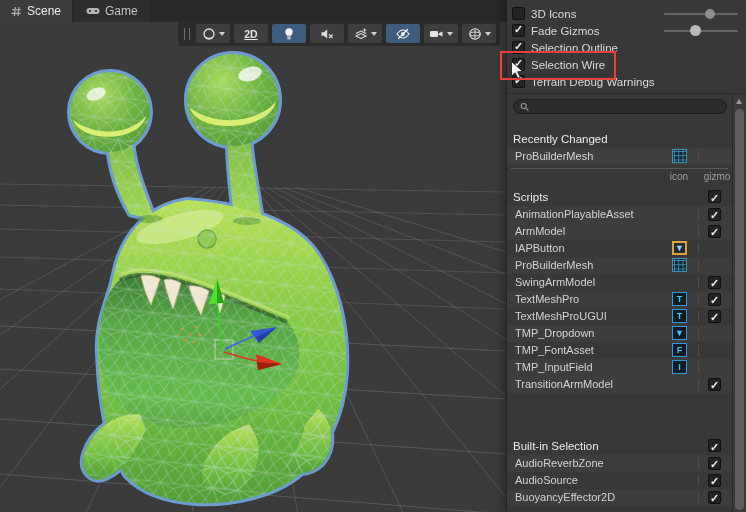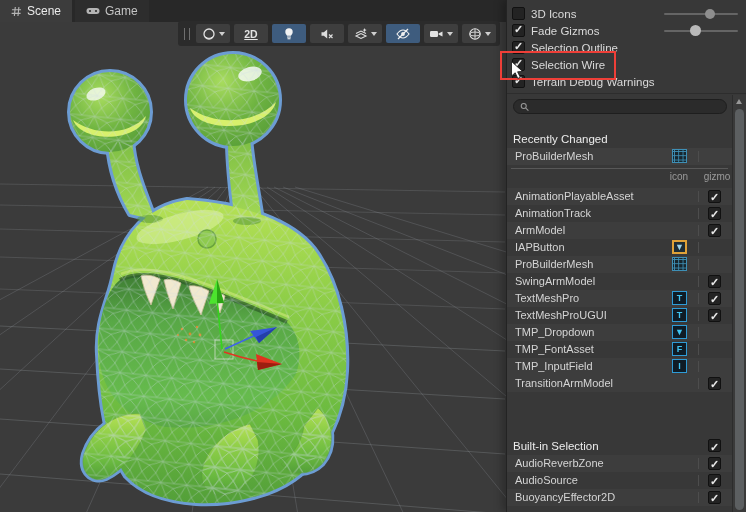--- a/index.html
+++ b/index.html
@@ -321,22 +321,22 @@
     <div class="sec" id="section-0" style="top:130px;">
         <div class="sec-header"><span>Recently Changed</span></div>
         <div class="g-row rc"><span class="row-label">ProBuilderMesh</span><span class="row-icon grid"></span><span class="col-div"></span></div>
       </div>
     <div class="panel-divider" style="top:168px;left:4px;width:217px;background:#585858;"></div>
     <div class="collabels">
       <span class="c-icon">icon</span>
       <span class="c-gizmo">gizmo</span>
     </div>
     <div class="sec" id="section-1" style="top:188px;">
+        <div class="sec-header"><span>Scripts</span><span class="checkbox checked gz-pos"></span></div>
         <div class="g-row alt"><span class="row-label">AnimationPlayableAsset</span><span class="col-div"></span><span class="checkbox checked gz-pos"></span></div>
-        <div class="g-row"><span class="row-label">AnimationTrack</span><span class="col-div"></span><span class="checkbox checked gz-pos"></span></div>
         <div class="g-row alt"><span class="row-label">ArmModel</span><span class="col-div"></span><span class="checkbox checked gz-pos"></span></div>
         <div class="g-row"><span class="row-label">IAPButton</span><span class="row-icon highlight">▼</span><span class="col-div"></span></div>
         <div class="g-row alt"><span class="row-label">ProBuilderMesh</span><span class="row-icon grid"></span><span class="col-div"></span></div>
         <div class="g-row"><span class="row-label">SwingArmModel</span><span class="col-div"></span><span class="checkbox checked gz-pos"></span></div>
         <div class="g-row alt"><span class="row-label">TextMeshPro</span><span class="row-icon letter">T</span><span class="col-div"></span><span class="checkbox checked gz-pos"></span></div>
         <div class="g-row"><span class="row-label">TextMeshProUGUI</span><span class="row-icon letter">T</span><span class="col-div"></span><span class="checkbox checked gz-pos"></span></div>
         <div class="g-row alt"><span class="row-label">TMP_Dropdown</span><span class="row-icon letter">▼</span><span class="col-div"></span></div>
         <div class="g-row"><span class="row-label">TMP_FontAsset</span><span class="row-icon letter">F</span><span class="col-div"></span></div>
         <div class="g-row alt"><span class="row-label">TMP_InputField</span><span class="row-icon letter">I</span><span class="col-div"></span></div>
         <div class="g-row alt"><span class="row-label">TransitionArmModel</span><span class="col-div"></span><span class="checkbox checked gz-pos"></span></div>

